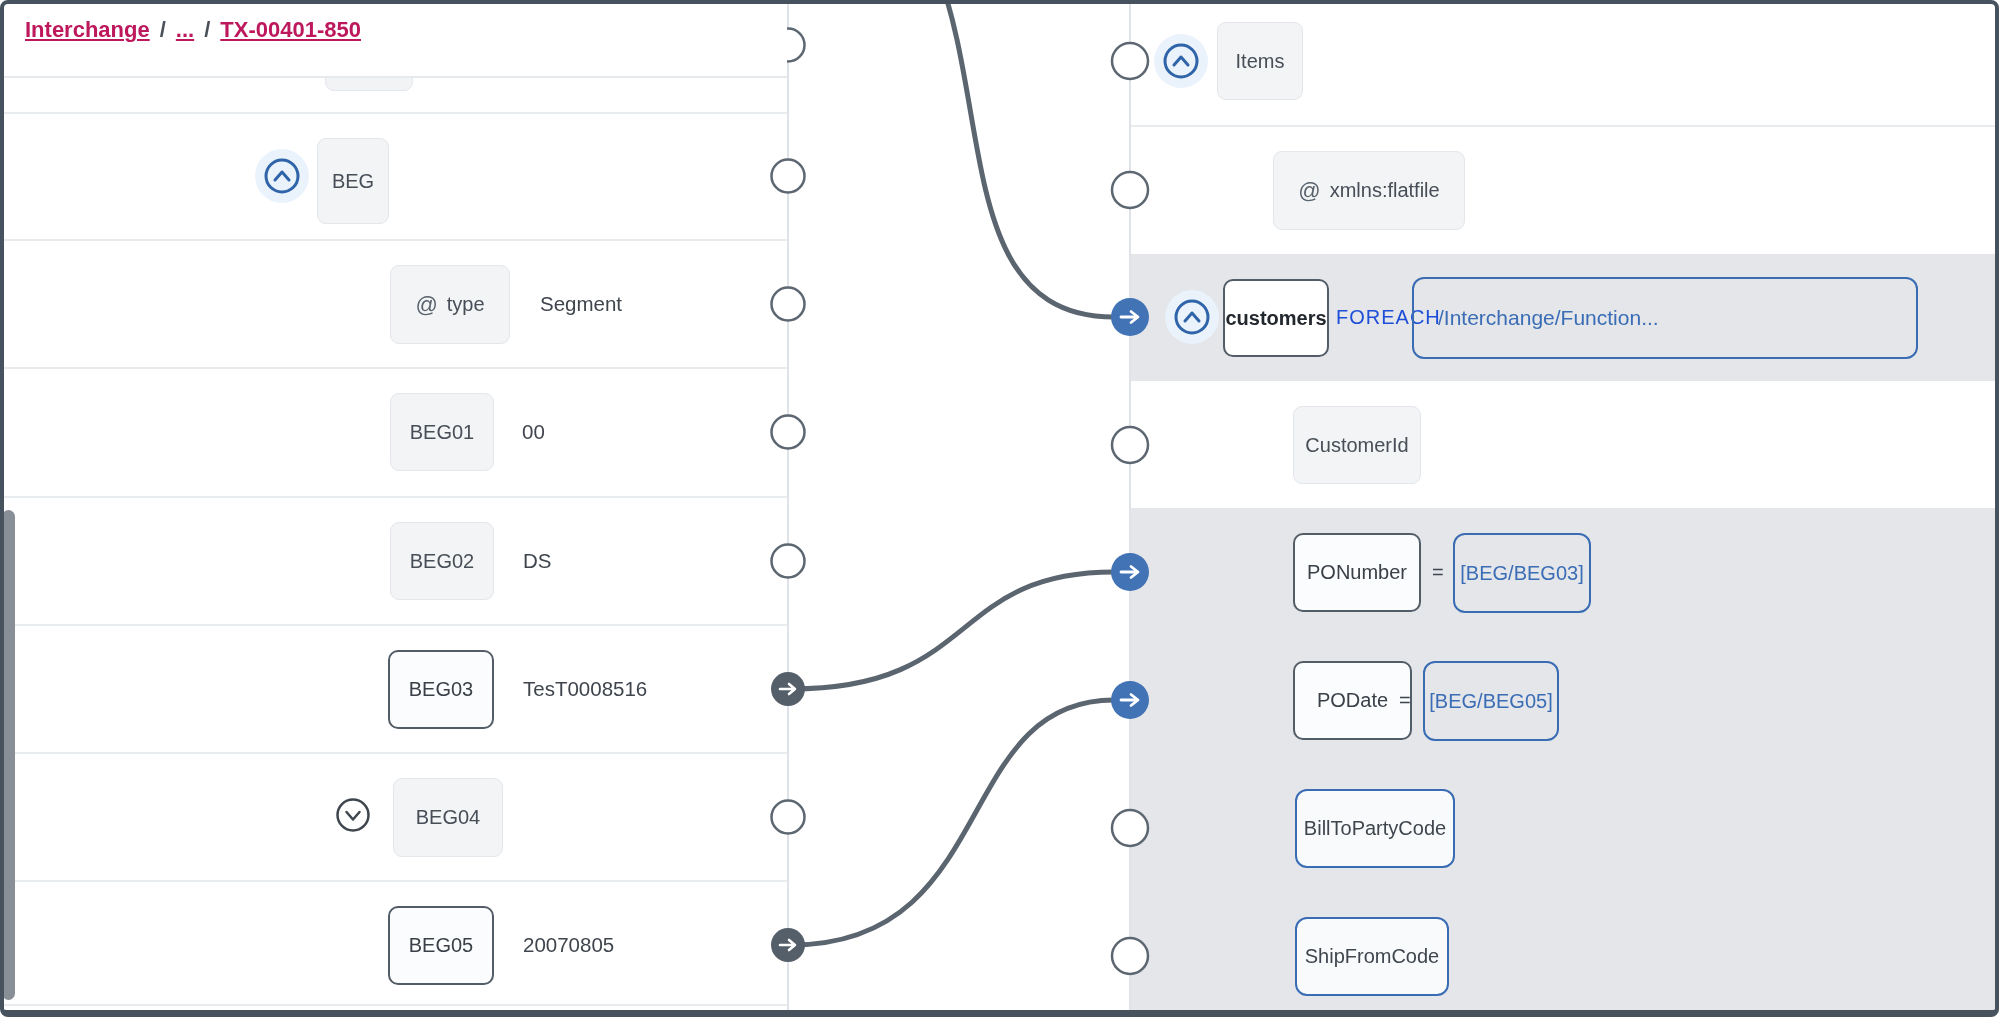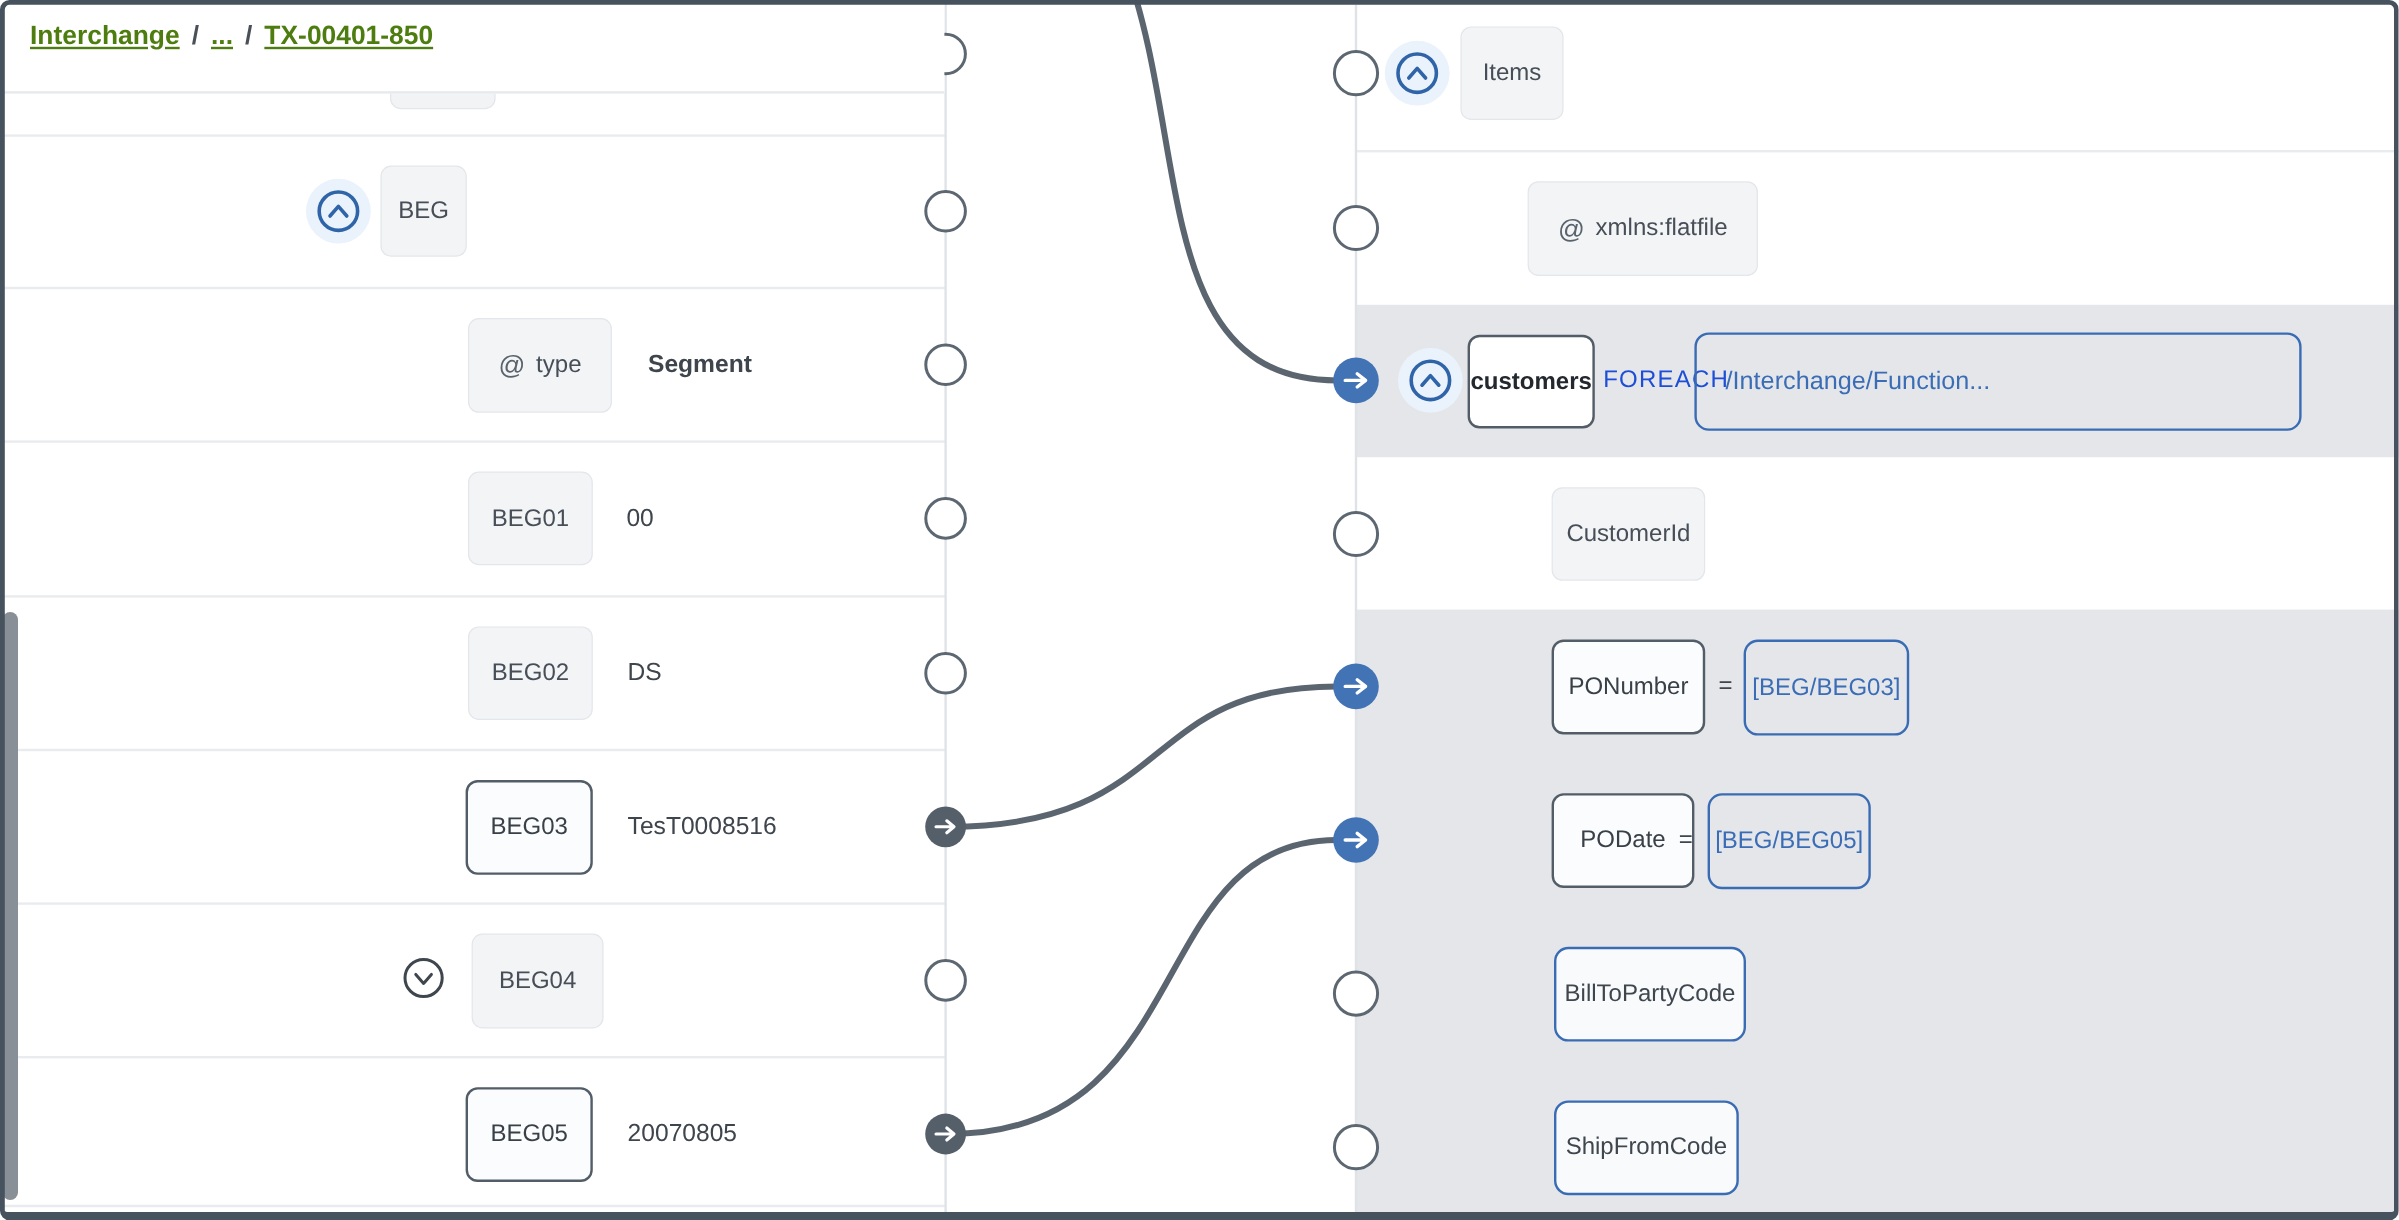--- a/index.html
+++ b/index.html
@@ -12,21 +12,21 @@
   .band { position:absolute; left:1130px; width:869px; background:#e4e6ea; z-index:0; }
   .hsep { position:absolute; height:2px; background:#e9ecef; z-index:1; }
   .svglayer { position:absolute; left:0; top:0; z-index:3; }
   .boxes { position:absolute; inset:0; z-index:4; pointer-events:none; }
   .boxes > * { pointer-events:auto; }
 
   
   .lheader { position:absolute; left:0; top:0; width:787px; height:78px; background:#fff;
              border-bottom:2px solid #e7eaed; z-index:5; }
   .crumbs { position:absolute; left:25px; top:17px; font-size:22px; font-weight:bold; color:#4a5058; white-space:nowrap; }
-  .crumbs a { color:#4d7c0f; text-decoration:underline; cursor:pointer; }
+  .crumbs a { color:#be185d; text-decoration:underline; cursor:pointer; }
   .crumbs .sep { margin:0 10px; color:#4a5058; text-decoration:none; }
 
   .clipped-node { position:absolute; left:325px; top:64px; width:88px; height:27px; background:#f2f3f5;
                   border:1.5px solid #e3e6ea; border-radius:9px; z-index:2; }
 
   
   .nbox { position:absolute; display:flex; align-items:center; justify-content:center;
           background:#f2f4f6; border:1.5px solid #e3e6ea; border-radius:9px;
           font-size:20px; color:#474e57; white-space:nowrap; cursor:pointer; }
   .nbox.mapped { background:#fbfcfd; border:2px solid #525d68; border-radius:10px; color:#3a4048; }
@@ -111,29 +111,29 @@
     </g>
   </svg>
 
   <div class="boxes">
 
     <svg class="icon" style="left:254px;top:148px;" width="56" height="56" viewBox="-28 -28 56 56">
       <circle r="27" fill="#eaf2fb"></circle>
       <circle r="16" fill="none" stroke="#2f64a8" stroke-width="3"></circle>
       <path d="M -7 4 L 0 -4 L 7 4" fill="none" stroke="#2f64a8" stroke-width="3" stroke-linecap="round" stroke-linejoin="round"></path>
     </svg>
-    <div class="nbox" style="left:317px;top:138px;width:72px;height:76px;">
+    <div class="nbox" style="left:317px;top:138px;width:72px;height:86px;">
       <span>BEG</span>
     </div>
 
     <div class="nbox" style="left:390px;top:265px;width:120px;height:79px;">
       <span class="at">@</span>
       <span>type</span>
     </div>
-    <span class="val" style="left:540px;top:304px;font-weight:bold;">Segment</span>
+    <span class="val" style="left:540px;top:304px;">Segment</span>
 
     <div class="nbox" style="left:390px;top:393px;width:104px;height:78px;">
       <span>BEG01</span>
     </div>
     <span class="val" style="left:522px;top:432px;">00</span>
 
     <div class="nbox" style="left:390px;top:522px;width:104px;height:78px;">
       <span>BEG02</span>
     </div>
     <span class="val" style="left:523px;top:561px;">DS</span>

